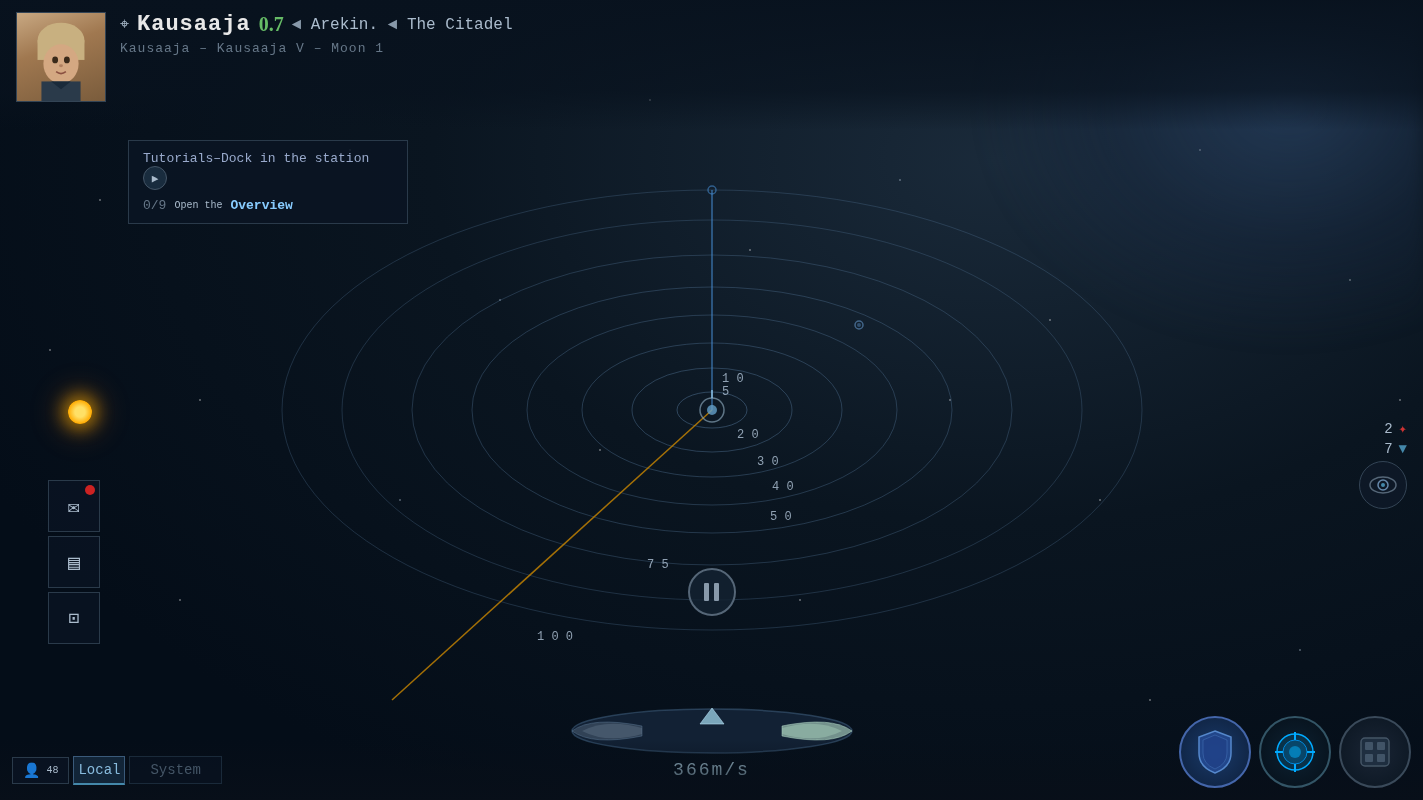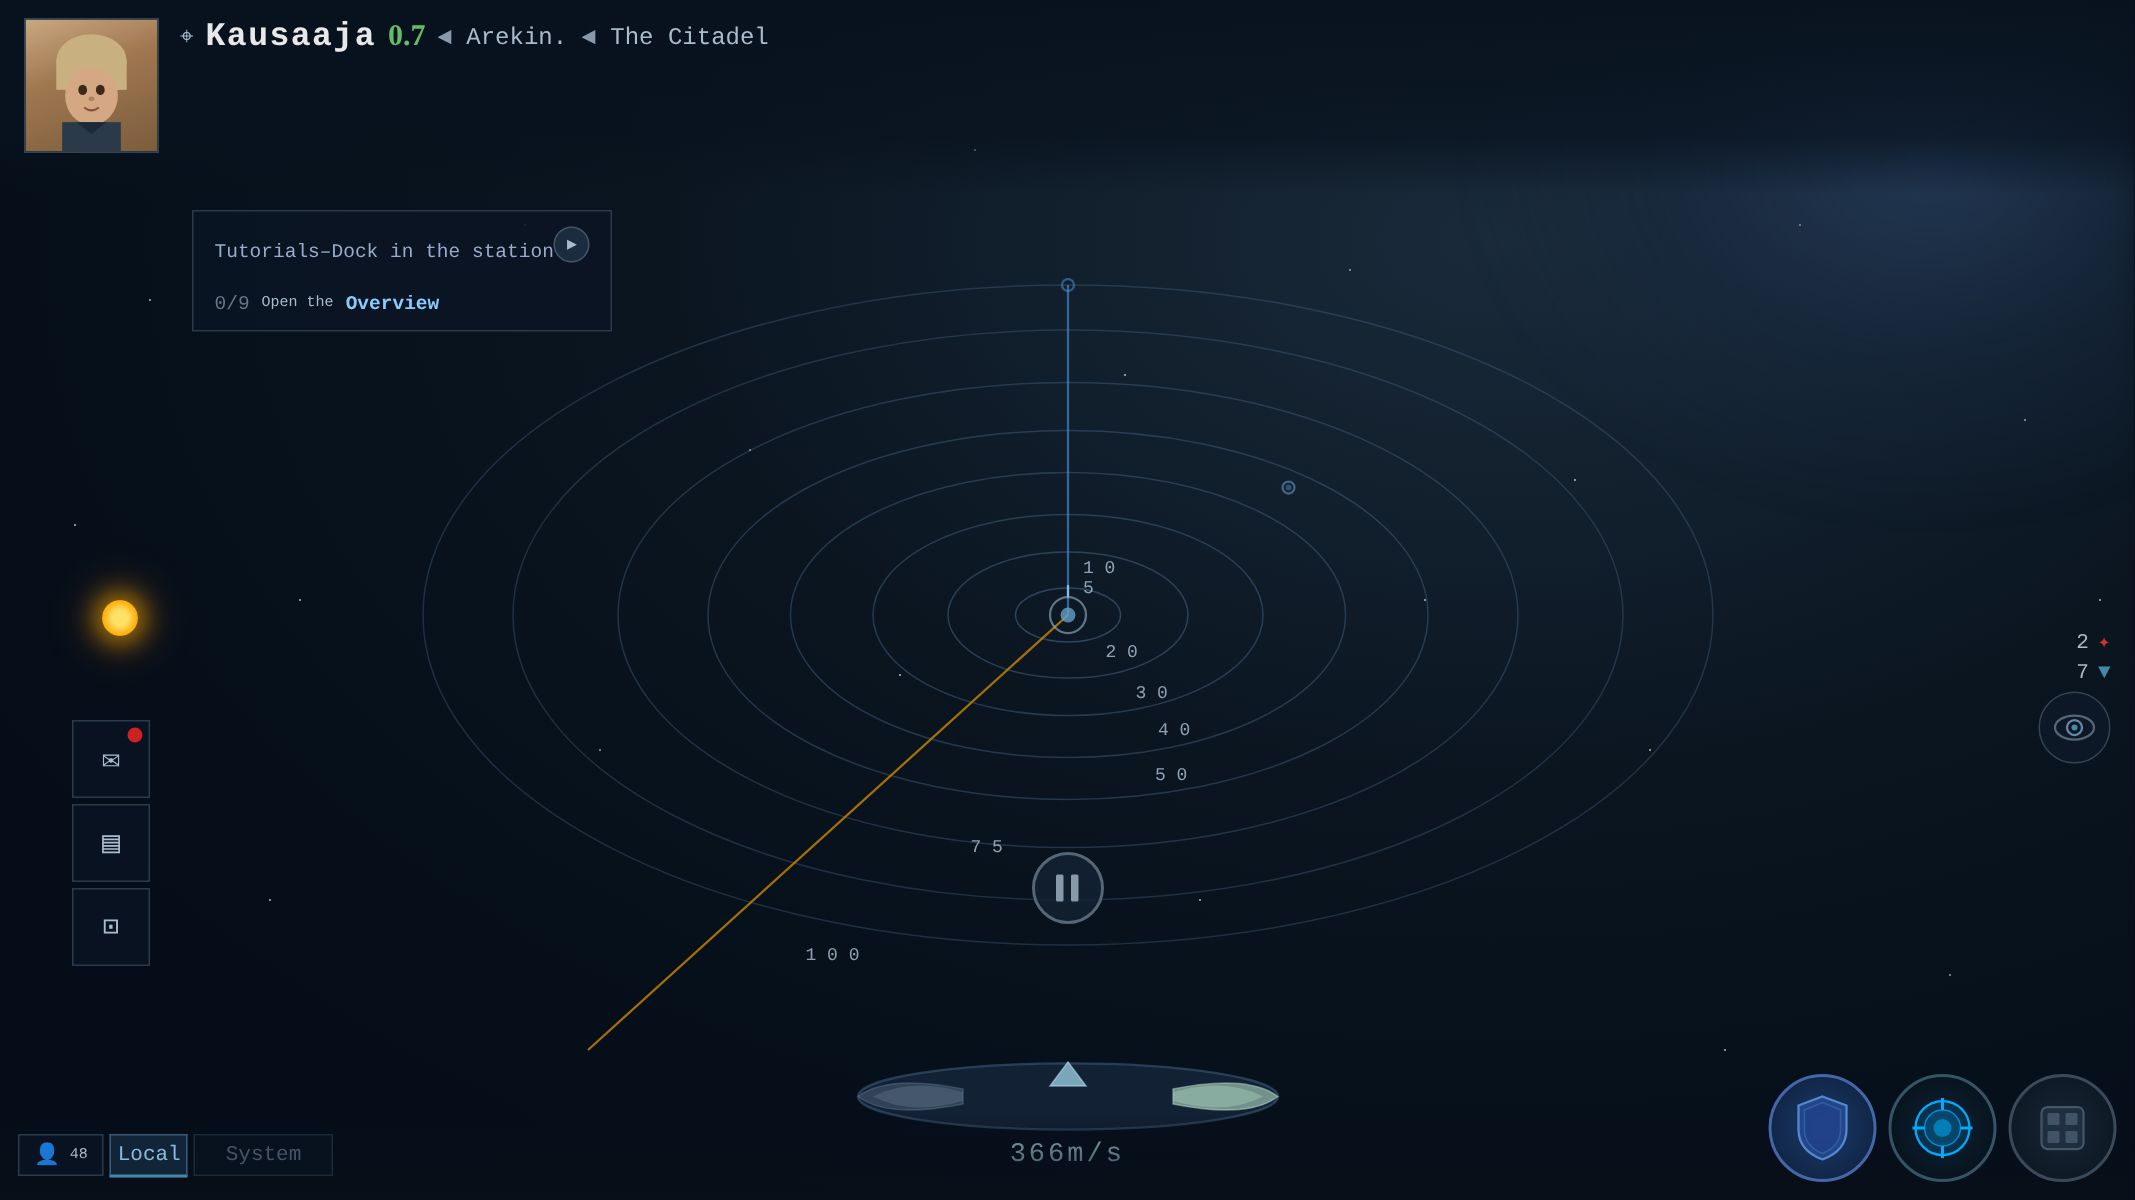--- a/index.html
+++ b/index.html
@@ -222,23 +222,24 @@
       top: 140px;
       left: 128px;
       background: rgba(10,20,35,0.88);
       border: 1px solid #2a3a4a;
       padding: 10px 14px;
       min-width: 280px;
     }
 
     .tutorial-header {
       display: flex;
-      align-items: flex-end;
+      align-items: flex-start;
       justify-content: space-between;
-      margin-bottom: 20px;
+      margin-bottom: 8px;
+      flex-direction: column;
     }
 
     .tutorial-title {
       color: #99aacc;
       font-size: 13px;
     }
 
     .tutorial-play-btn {
       width: 24px;
       height: 24px;
@@ -520,20 +521,21 @@
 
   <div class="char-info">
     <div class="char-name-row">
       <span class="waypoint-icon">⌖</span>
       <span class="char-name">Kausaaja</span>
       <span class="sec-status">0.7</span>
       <span class="breadcrumb">
         ◄ <span>Arekin.</span> ◄ <span>The Citadel</span>
       </span>
     </div>
+    <div class="location-sub">Kausaaja – Kausaaja V – Moon 1</div>
   </div>
 </div>
 
 <div class="tutorial-panel">
   <div class="tutorial-header">
     <span class="tutorial-title">Tutorials–Dock in the station</span>
     <div class="tutorial-play-btn">
       <span style="color:#aabbcc;font-size:11px;">▶</span>
     </div>
   </div>

